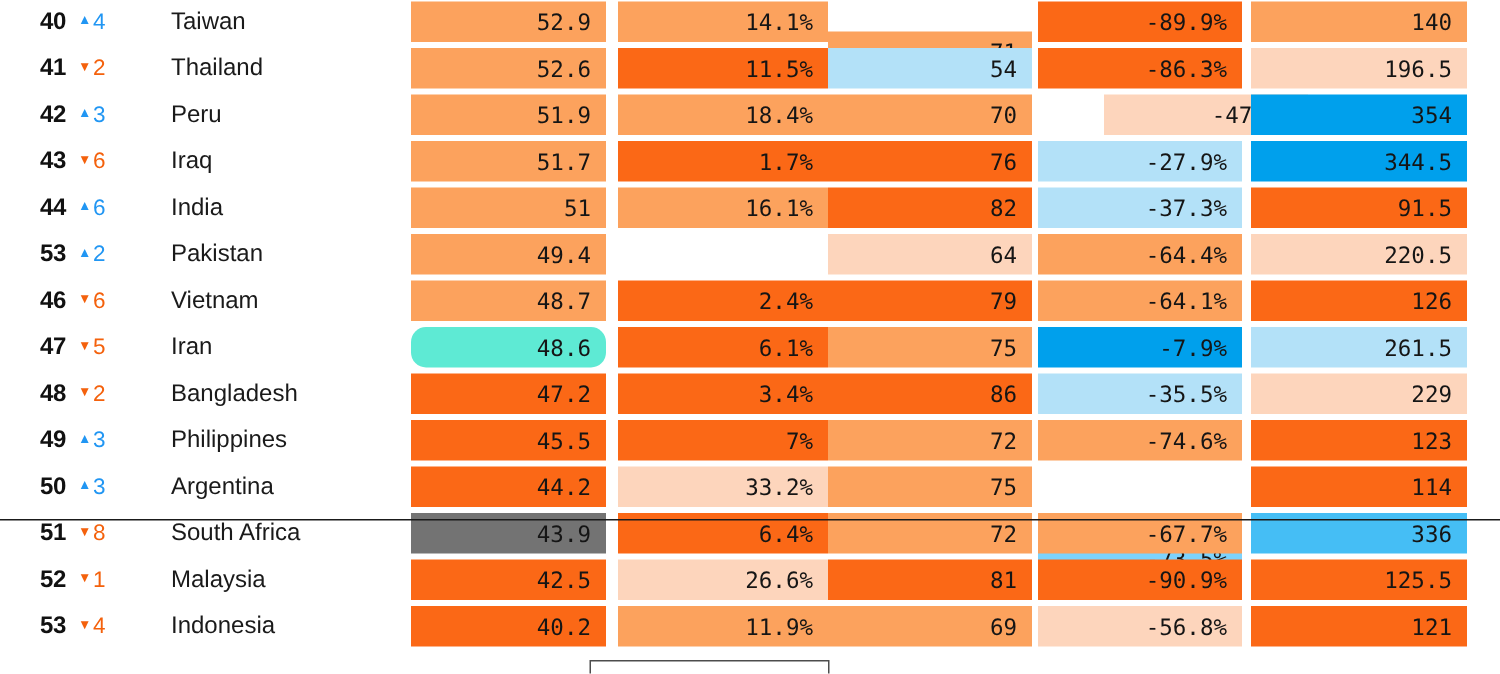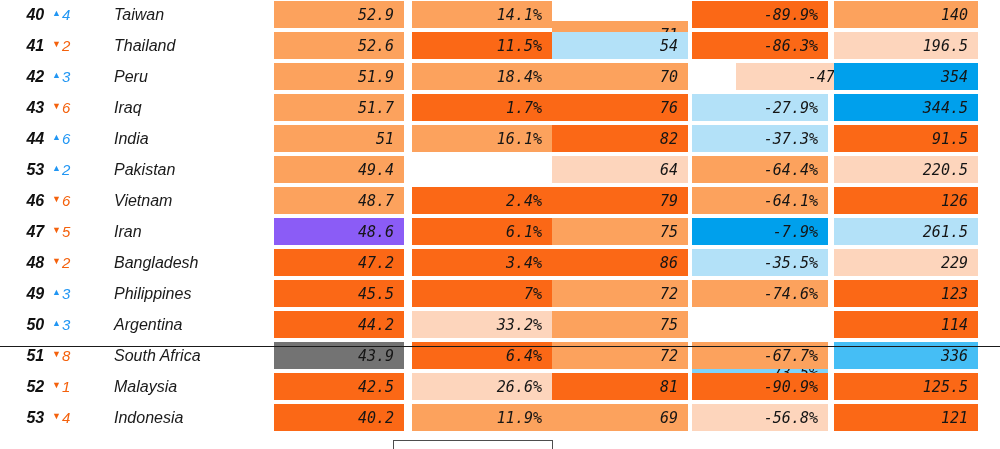--- a/index.html
+++ b/index.html
@@ -18,21 +18,20 @@
     position: absolute;
     left: 0; top: 0;
     width: 1000px;
     height: 449px;
   }
   .row {
     position: absolute;
     left: 0;
     width: 899px;
     height: 31px;
-    font-style: italic;
   }
   .rank-cell {
     position: absolute;
     left: 0; top: 0;
     width: 110px;
     height: 31px;
     display: flex;
     align-items: center;
     justify-content: flex-start;
     padding-left: 18px;
@@ -219,21 +218,21 @@
     </div>
     <div class="row" style="top: 216px;">
       <div class="rank-cell">
         <span class="rank-num">47</span>
         <span class="delta down">
           <span class="tri">▼</span>
           <span>5</span>
         </span>
       </div>
       <div class="country-cell" style="top: 0px;">Iran</div>
-      <div class="val c0" style="background: #8b5cf6;">48.6</div>
+      <div class="val c0" style="background: #5eead4; border-radius: 10px;">48.6</div>
       <div class="val c1" style="background: rgb(251, 104, 22);">6.1%</div>
       <div class="val c2" style="background: rgb(252, 162, 93);">75</div>
       <div class="val c3" style="background: rgb(0, 160, 236);">-7.9%</div>
       <div class="val c4" style="background: rgb(179, 225, 248);">261.5</div>
     </div>
     <div class="row" style="top: 247px;">
       <div class="rank-cell">
         <span class="rank-num">48</span>
         <span class="delta down">
           <span class="tri">▼</span>

